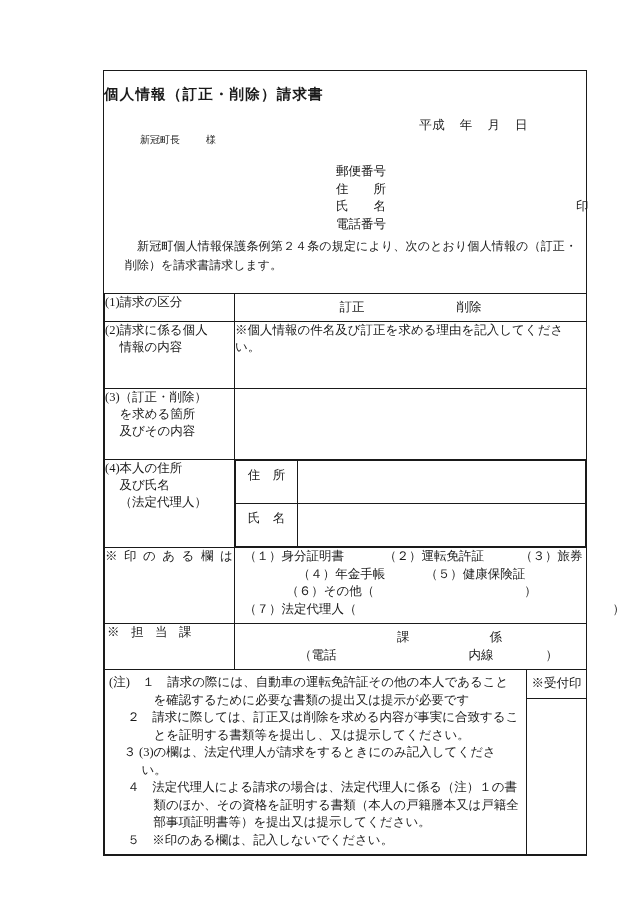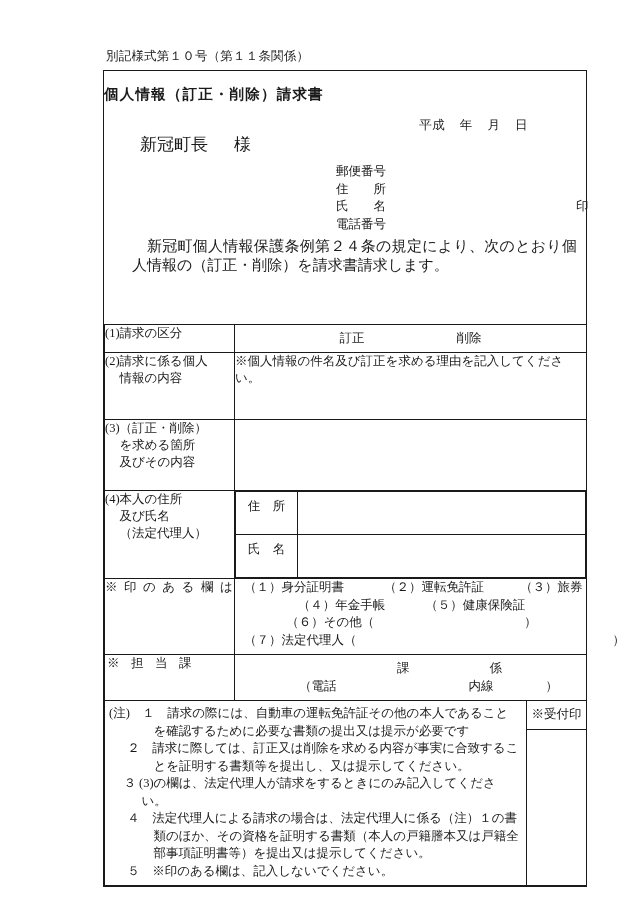--- a/index.html
+++ b/index.html
@@ -64,21 +64,21 @@
     letter-spacing: 0.5px;
     white-space: nowrap;
   }
   .date-line span { margin-left: 11px; font-family: Liberation Mono, monospace; }
   .date-line span:first-child { margin-left: 0; }
 
   .addressee {
     position: absolute;
     left: 36px;
     top: 62px;
-    font-size: 17px;
+    font-size: 10px;
     white-space: nowrap;
   }
   .addressee .sama { margin-left: 26px; }
 
   .applicant {
     position: absolute;
     left: 232px;
     top: 92px;
     font-size: 12.5px;
     line-height: 17.5px;
@@ -88,43 +88,43 @@
     white-space: nowrap;
   }
   .seal {
     position: absolute;
     left: 240px;
     top: 0;
   }
 
   .statement {
     position: absolute;
-    left: 28px;
+    left: 21px;
     right: 9px;
     top: 166px;
-    font-size: 15px;
+    font-size: 12px;
     line-height: 19px;
     text-indent: 1em;
     text-align: justify;
   }
 
   
   table.main {
     width: 100%;
     border-collapse: collapse;
     table-layout: fixed;
     font-size: 12.5px;
   }
   table.main td {
     border: 1.1px solid #1a1a1a;
     padding: 0;
     vertical-align: top;
   }
   
-  table.main { border-left: none; border-right: none; margin-top: 31px; }
+  table.main { border-left: none; border-right: none; }
 
   .cell-pad { padding: 5px 7px; line-height: 17px; }
 
   .lbl-cell {
     padding: 0 7px;
     line-height: 17px;
   }
   .lbl-mid { vertical-align: middle; }
 
   .spread {
@@ -188,21 +188,20 @@
   .nb { display: block; padding-left: 3.55em; text-indent: -3.55em; }
   .nb2 { display: block; padding-left: 3.55em; text-indent: -2.1em; }
   .nb3 { display: block; padding-left: 2.6em; text-indent: -1.45em; }
   .stamp-lbl { text-align: center; padding: 5px 0 6px 0; }
 </style>
 </head>
 <body>
 
 <div class="page">
 
-  <div class="form-no">別記様式第１０号（第１１条関係）</div>
 
   <div class="frame">
 
     <div class="head">
 
       <div class="doc-title">個人情報（訂正・削除）請求書</div>
 
       <div class="date-line">
         <span>平成</span>
         <span>年</span>

